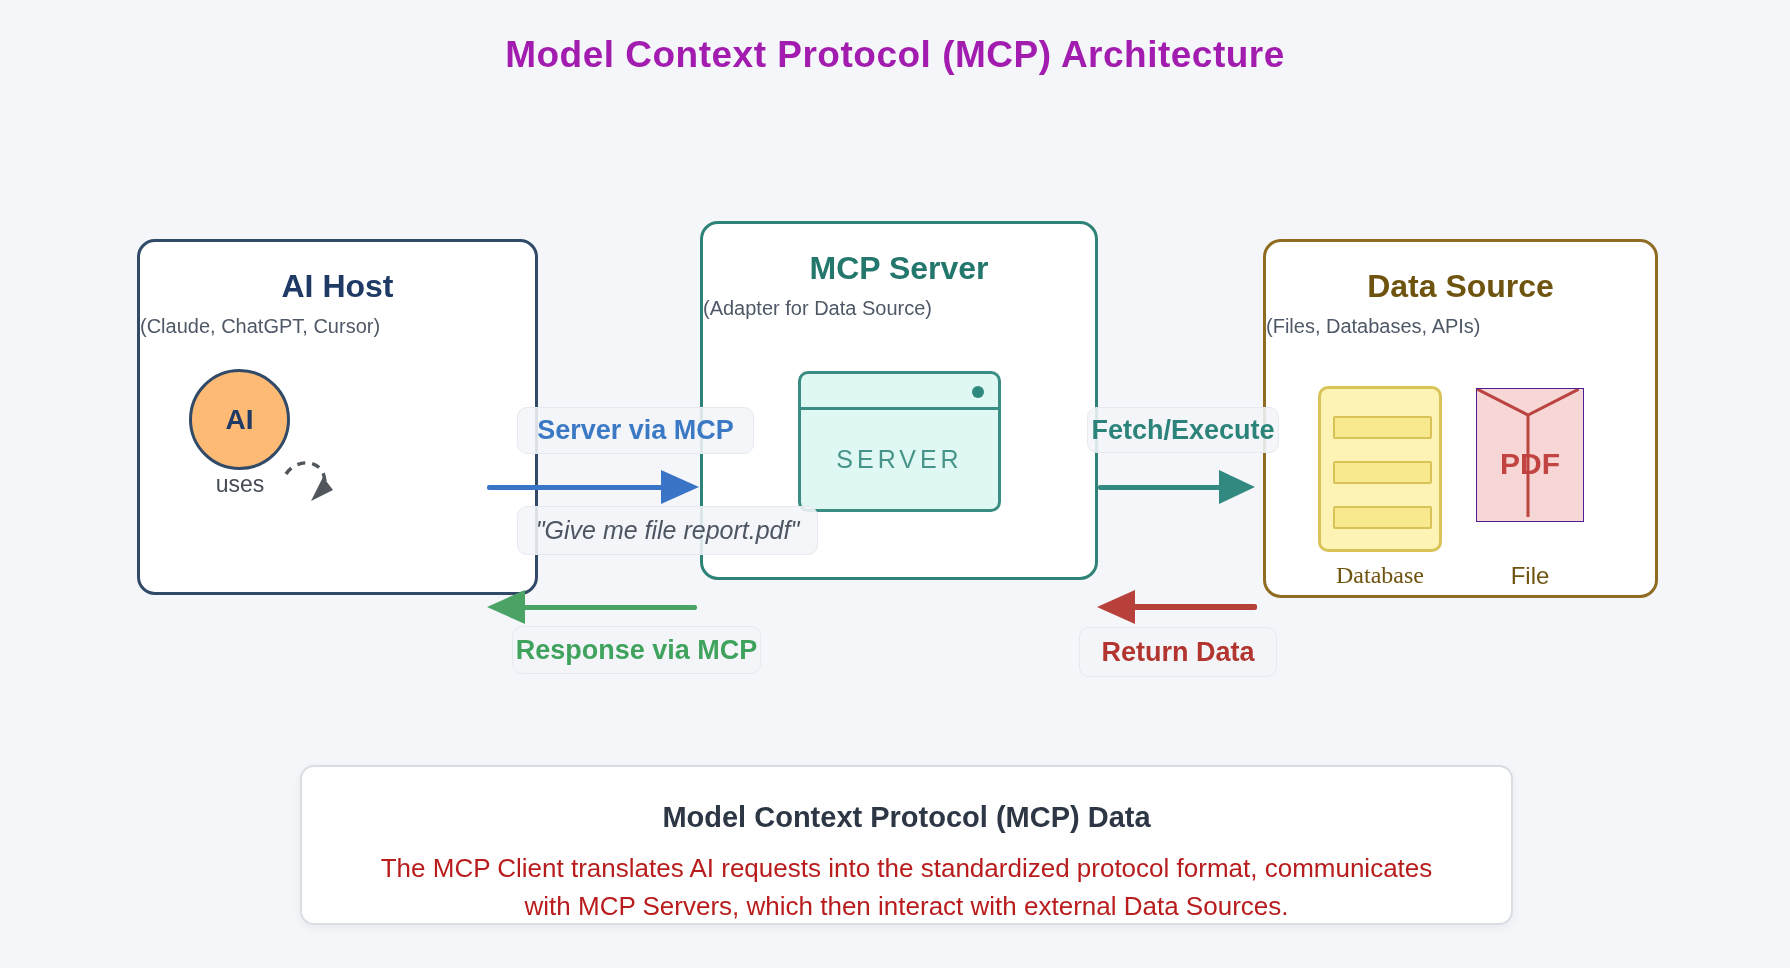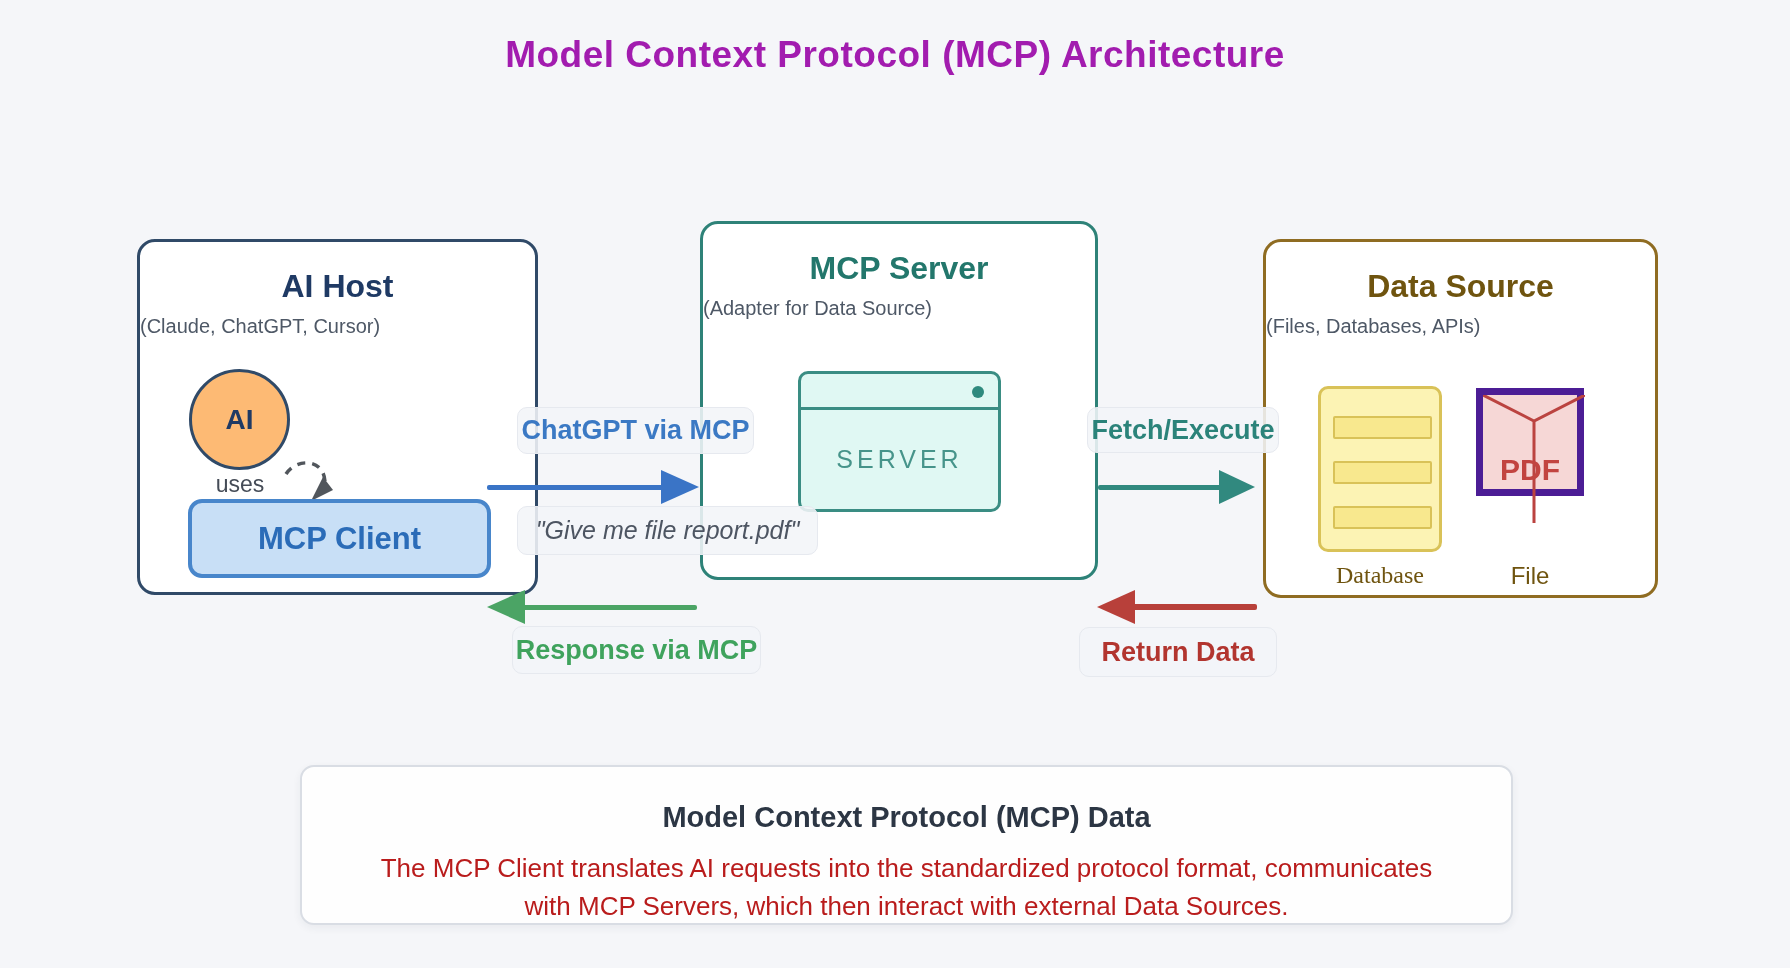--- a/index.html
+++ b/index.html
@@ -42,22 +42,22 @@
              border-radius:50%; background:#2f8a7e; }
   .srv-body { height:99px; display:flex; align-items:center; justify-content:center;
               font-size:25px; letter-spacing:4px; color:#46948a; }
 
   
   .db-icon { position:absolute; left:52px; top:144px; width:124px; height:166px;
              background:#fcf3b4; border:3px solid #d9c258; border-radius:10px; }
   .db-bar { position:absolute; left:12px; width:99px; height:23px; background:#f8e88e;
             border:2px solid #d9c258; border-radius:2px; }
   .db-bar.b1 { top:27px; } .db-bar.b2 { top:72px; } .db-bar.b3 { top:117px; }
-  .pdf-icon { position:absolute; left:210px; top:146px; width:108px; height:108px;
-              background:#f6d7d6; border:7px solid #4c1d95; }
+  .pdf-icon { position:absolute; left:210px; top:146px; width:108px; height:134px;
+              background:#f6d7d6; border:1px solid #4c1d95; }
   .pdf-text { position:absolute; left:0; top:58px; width:100%; text-align:center;
               font-size:30px; font-weight:bold; color:#c24440; }
   .pdf-lines { position:absolute; left:0; top:0; }
   .icon-caption { position:absolute; top:320px; text-align:center;
                   font-size:24px; color:#6f540f; }
   .cap-db   { left:52px;  width:124px;font-family:Liberation Serif, serif; }
   .cap-file { left:210px; width:108px; }
 
   
   .arrow { position:absolute; z-index:2; }
@@ -108,23 +108,20 @@
     <div class="box-title">AI Host</div>
     <div class="box-sub">(Claude, ChatGPT, Cursor)</div>
     <div class="ai-circle">
       <span>AI</span>
     </div>
     <div class="uses">uses</div>
     <svg class="uses-arc" width="64" height="58" viewBox="0 0 64 58">
       <path d="M 8 18 C 18 2, 46 2, 47 26" fill="none" stroke="#51565c" stroke-width="3.5" stroke-dasharray="8 7"></path>
       <polygon points="33,45 55,34 45,21" fill="#51565c"></polygon>
     </svg>
-    <div class="mcp-client">
-      <span>MCP Client</span>
-    </div>
   </div>
 
   <div class="box box-srv">
     <div class="box-title">MCP Server</div>
     <div class="box-sub">(Adapter for Data Source)</div>
     <div class="srv-window">
       <div class="srv-titlebar">
         <span class="srv-dot"></span>
       </div>
       <div class="srv-body">SERVER</div>
@@ -159,21 +156,21 @@
   </div>
   <div class="arrow arrow-fetch">
     <span class="line"></span>
       <span class="head"></span>
   </div>
   <div class="arrow arrow-return">
     <span class="line"></span>
       <span class="head"></span>
   </div>
 
-  <div class="flow-label lbl-request">ChatGPT via MCP</div>
+  <div class="flow-label lbl-request">Server via MCP</div>
   <div class="flow-label lbl-example">"Give me file report.pdf"</div>
   <div class="flow-label lbl-response">Response via MCP</div>
   <div class="flow-label lbl-fetch">Fetch/Execute</div>
   <div class="flow-label lbl-return">Return Data</div>
 
   <div class="footer-box">
     <div class="footer-title">Model Context Protocol (MCP) Data</div>
     <p class="footer-desc">The MCP Client translates AI requests into the standardized protocol format, communicates with MCP Servers, which then interact with external Data Sources.</p>
   </div>
 

